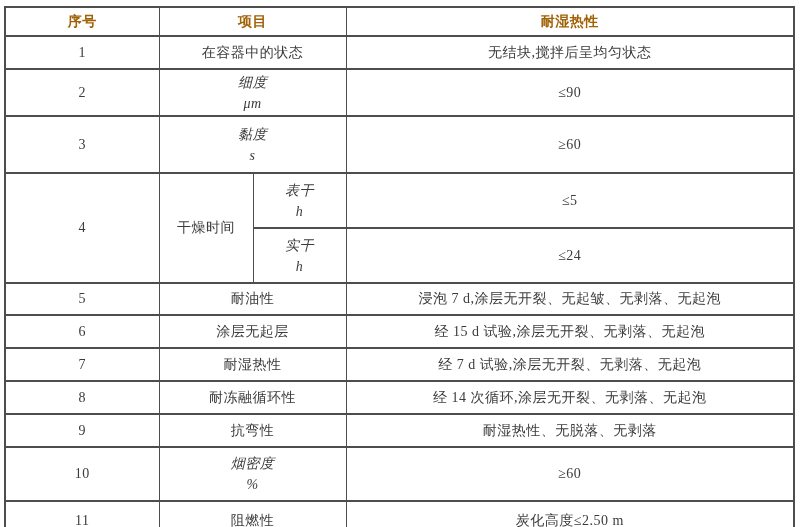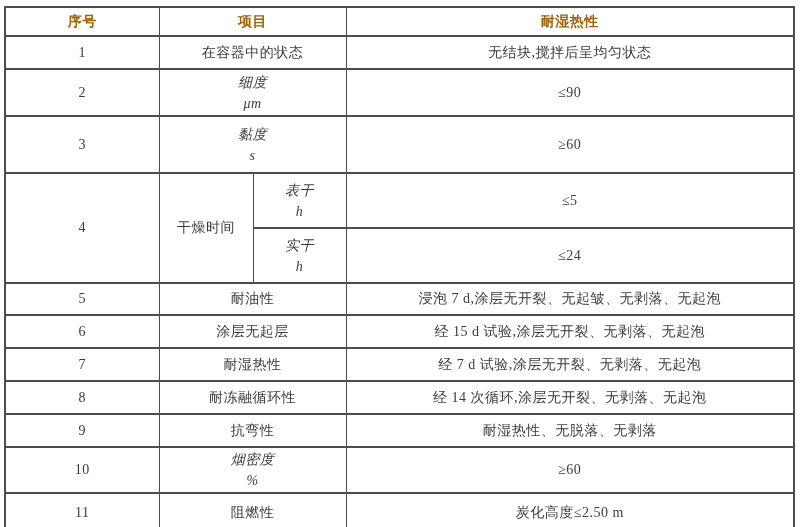--- a/index.html
+++ b/index.html
@@ -42,21 +42,21 @@
   }
   .two-line div { line-height: 21px; font-style: italic; }
   .num { font-size: 13.5px; }
   
   .rh-hdr  { height: 29px; }
   .rh-33   { height: 33px; }
   .rh-47   { height: 47px; }
   .rh-57   { height: 57px; }
   .rh-55   { height: 55px; }
   .rh-32   { height: 32px; }
-  .rh-46   { height: 46px; border-radius: 6px; }
+  .rh-46   { height: 54px; border-radius: 6px; }
   .rh-25   { height: 39px; }
 </style>
 </head>
 <body>
 
 <div class="page">
   <table class="spec">
     <colgroup>
       <col style="width:154px">
       <col style="width:94px">

